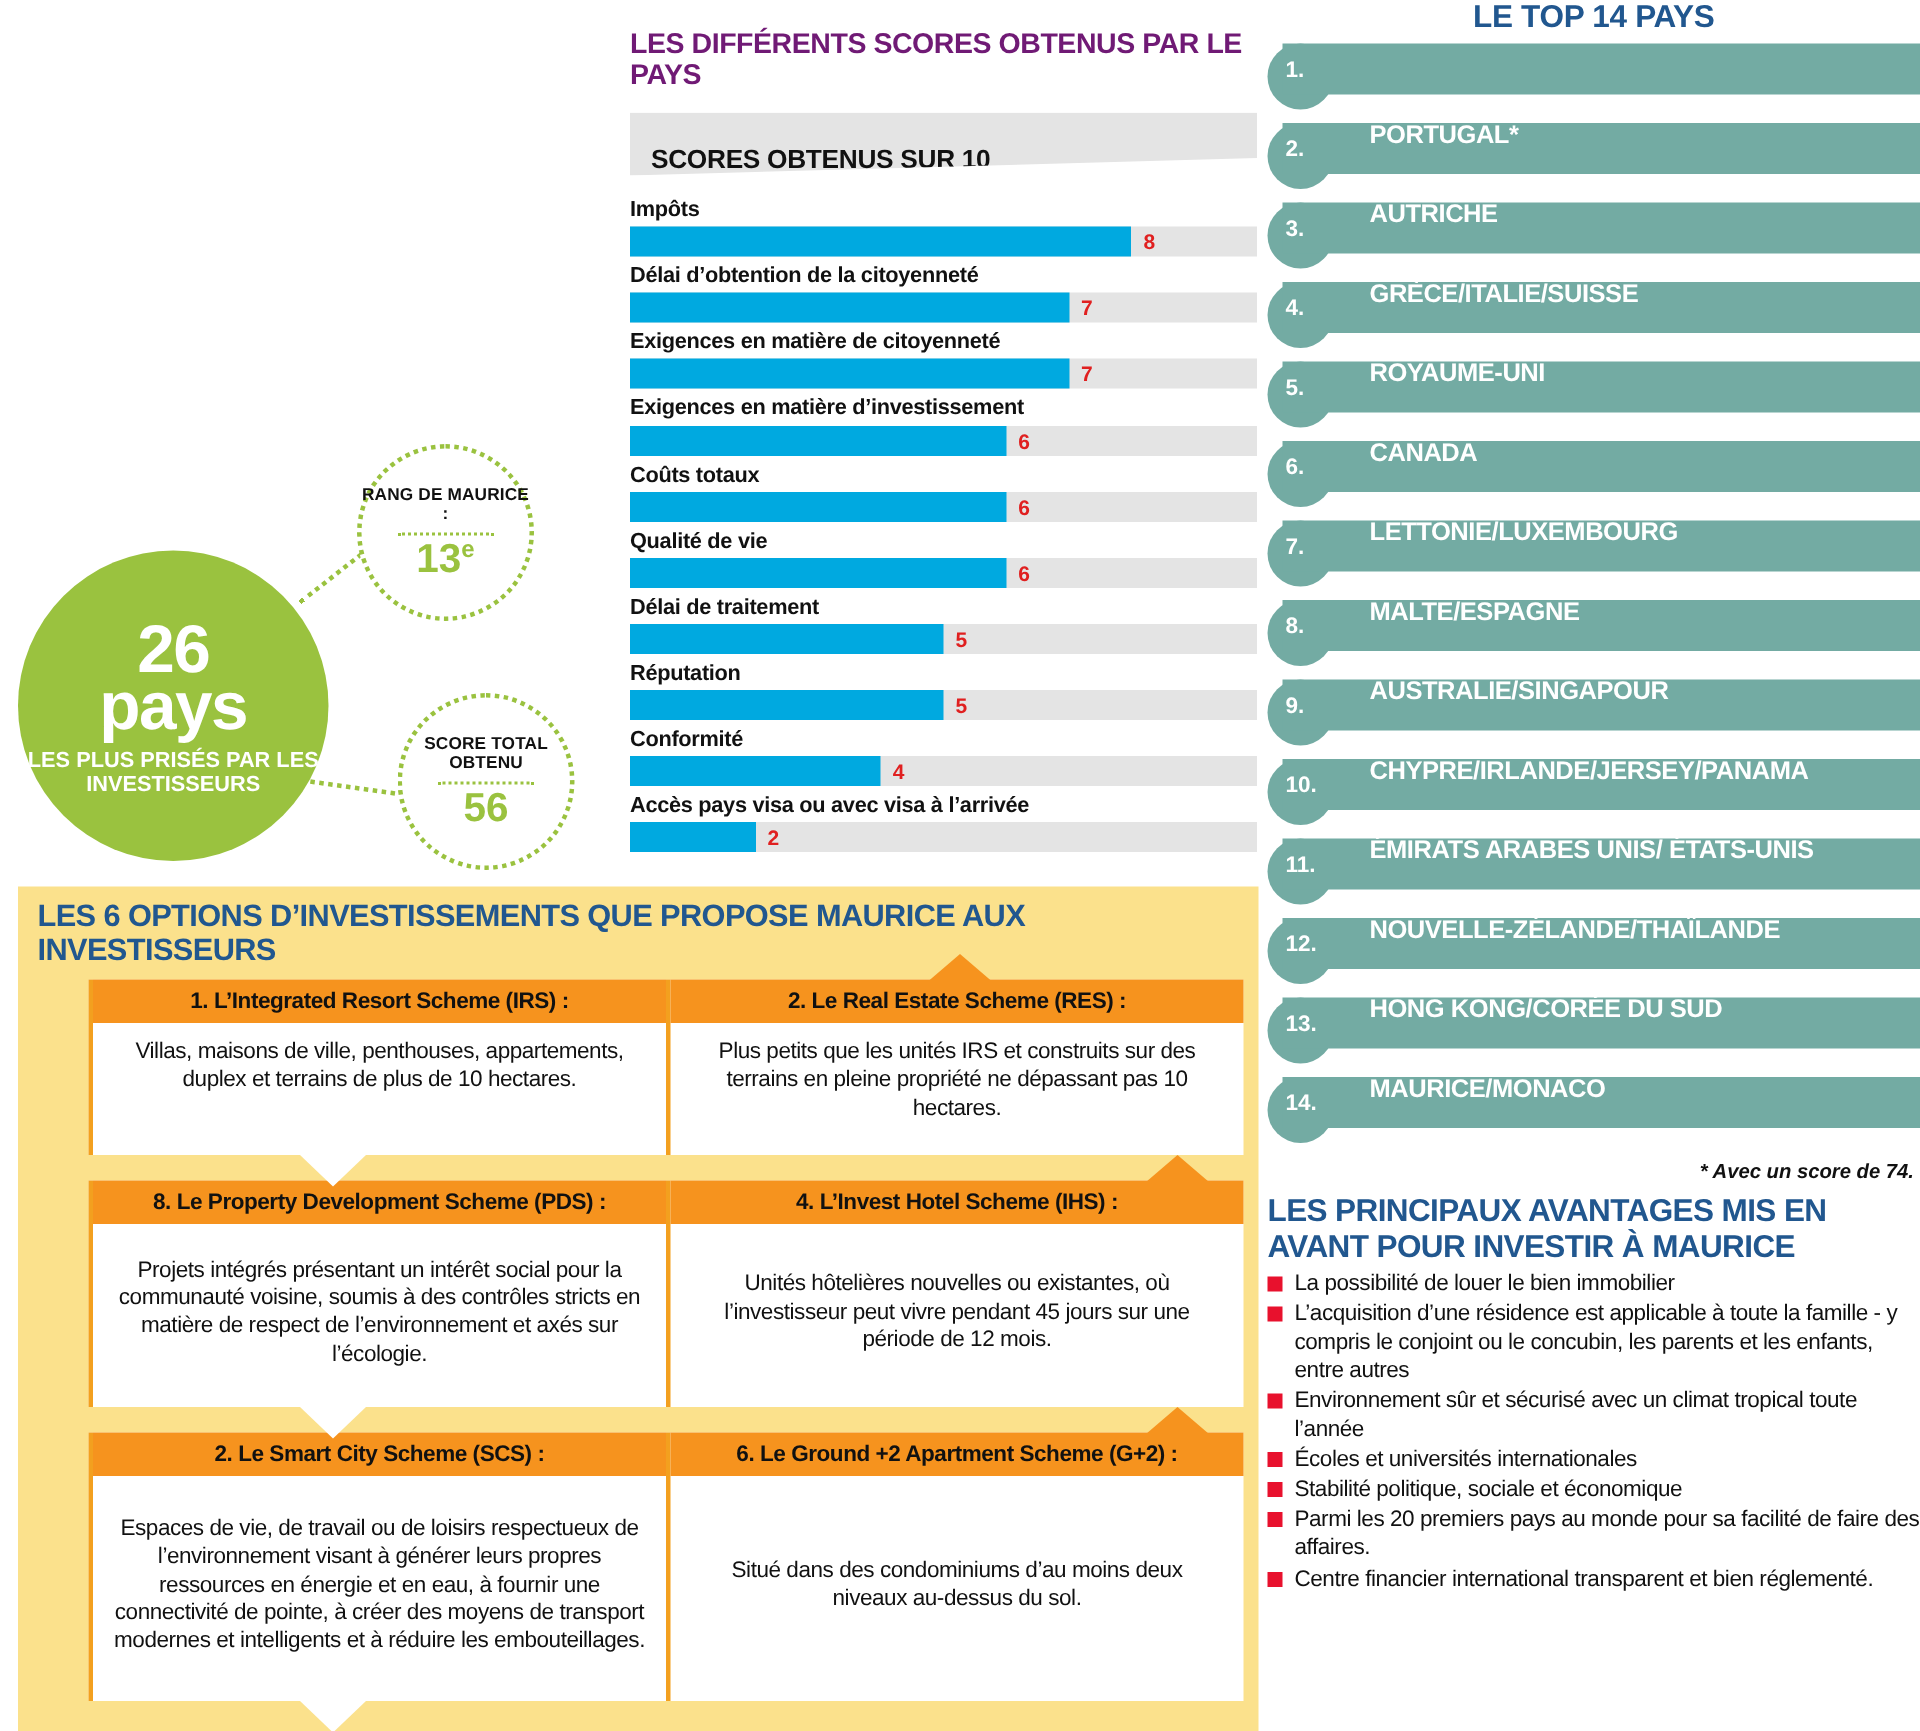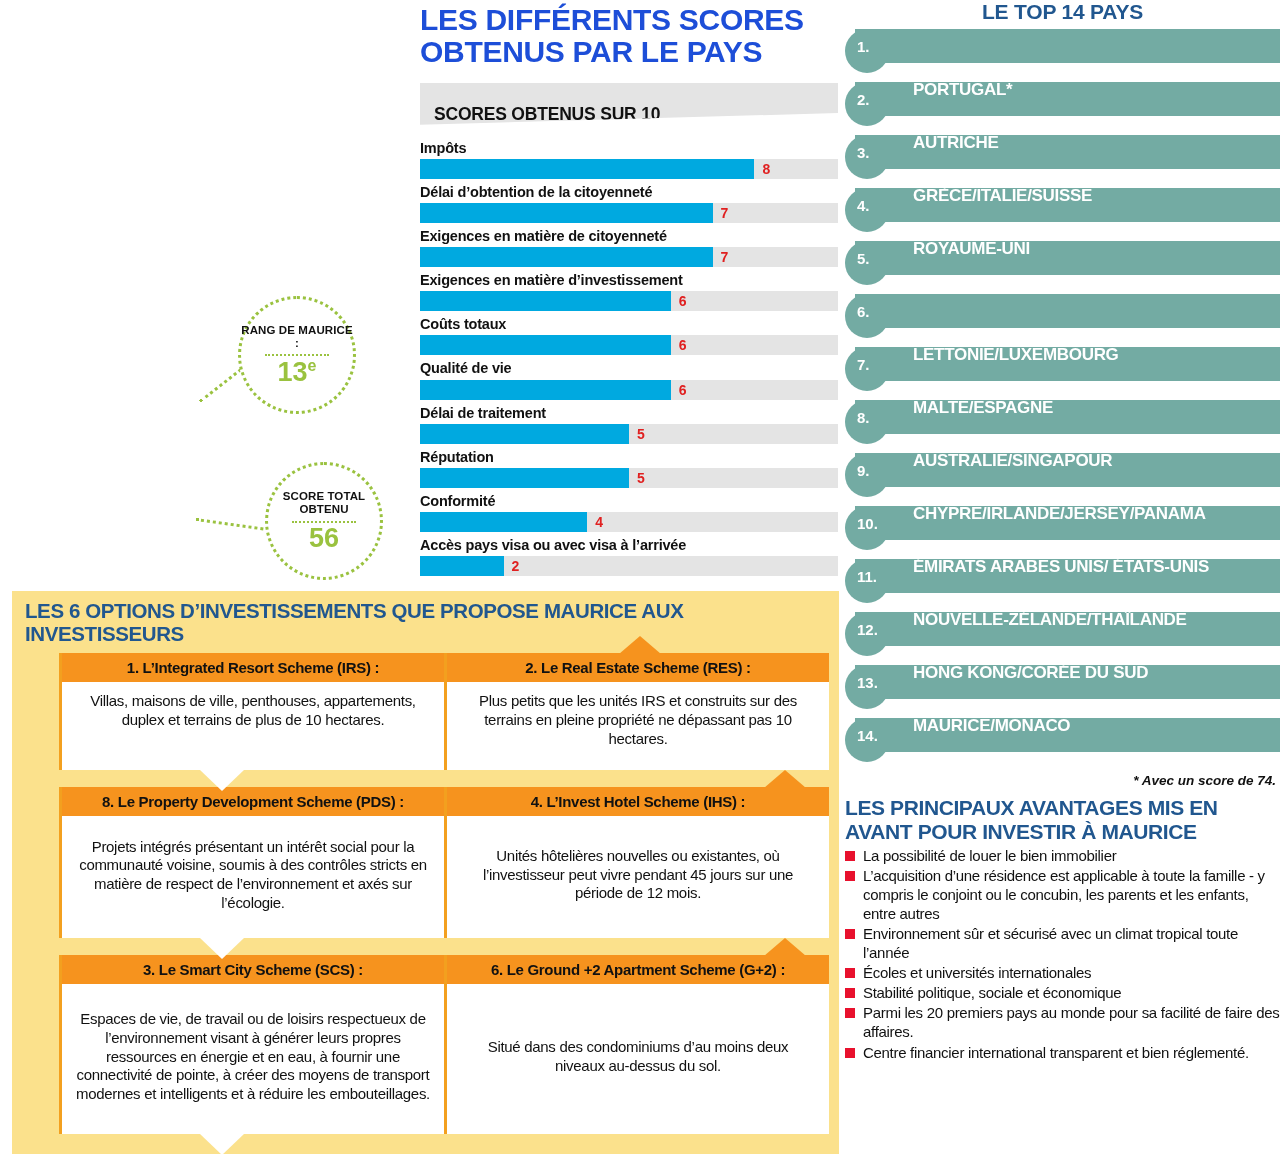--- a/index.html
+++ b/index.html
@@ -43,22 +43,22 @@
   .dc-value { font-size: 27px; font-weight: 700; color: #9AC23F; line-height: 1; }
   .dc-value sup { font-size: 16px; vertical-align: super; }
 
   .connector { position: absolute; height: 0; border-top: 3px dotted #9AC23F; }
   .conn-1 { left: 200px; top: 400px; width: 52px; transform: rotate(-38deg); transform-origin: left center; }
   .conn-2 { left: 196px; top: 518px; width: 80px; transform: rotate(8deg); transform-origin: left center; }
 
   
   .mid-col { position: absolute; left: 420px; top: 0; width: 418px; }
   .mid-title {
-    color: #1d4ed8; font-size: 30px; font-weight: 700;
-    line-height: 1.08; letter-spacing: -0.3px; padding-top: 4px;
+    color: #701a75; font-size: 19px; font-weight: 700;
+    line-height: 1.08; letter-spacing: -0.3px; padding-top: 20px;
   }
   .banner {
     position: relative; margin-top: 14px; height: 42px;
     background: #E4E4E4;
     clip-path: polygon(0 0, 100% 0, 100% 72%, 0 100%);
     display: flex; align-items: flex-end;
   }
   .banner span {
     padding-left: 14px; font-size: 17.5px; font-weight: 700;
     color: #111; letter-spacing: -0.2px;
@@ -171,20 +171,25 @@
 </head>
 <body>
 
 <div class="page">
 
   <div class="left-col">
 
     <div class="connector conn-1"></div>
     <div class="connector conn-2"></div>
 
+    <div class="big-circle">
+      <div class="bc-26">26</div>
+      <div class="bc-pays">pays</div>
+      <div class="bc-sub">LES PLUS PRISÉS PAR LES INVESTISSEURS</div>
+    </div>
 
     <div class="dot-circle dc-rang">
       <div class="dc-label">RANG DE MAURICE :</div>
       <div class="dc-rule"></div>
       <div class="dc-value"><span>13</span><sup>e</sup></div>
     </div>
 
     <div class="dot-circle dc-score">
       <div class="dc-label">SCORE TOTAL OBTENU</div>
       <div class="dc-rule"></div>
@@ -295,20 +300,21 @@
         <div class="rank-row">
           <div class="rank-bump"></div>
           <div class="rank-bar"></div>
           <div class="rank-num">4.</div>
           <div class="rank-name">ROYAUME-UNI</div>
         </div>
         <div class="rank-row">
           <div class="rank-bump"></div>
           <div class="rank-bar"></div>
           <div class="rank-num">5.</div>
+          <div class="rank-name">CANADA</div>
         </div>
         <div class="rank-row">
           <div class="rank-bump"></div>
           <div class="rank-bar"></div>
           <div class="rank-num">6.</div>
           <div class="rank-name">LETTONIE/LUXEMBOURG</div>
         </div>
         <div class="rank-row">
           <div class="rank-bump"></div>
           <div class="rank-bar"></div>
@@ -393,21 +399,21 @@
             <div class="arrow-down-white" style="left: 36%;"></div>
           </div>
           <div class="opt-card h2 right">
             <div class="opt-head">4. L’Invest Hotel Scheme (IHS) :</div>
             <div class="opt-body">Unités hôtelières nouvelles ou existantes, où l’investisseur peut vivre pendant 45 jours sur une période de 12 mois.</div>
             <div class="arrow-up-orange" style="right: 6%;"></div>
           </div>
         </div>
         <div class="opt-pair">
           <div class="opt-card h3">
-            <div class="opt-head">3. Le Smart City Scheme (SCS) :</div>
+            <div class="opt-head">2. Le Smart City Scheme (SCS) :</div>
             <div class="opt-body">Espaces de vie, de travail ou de loisirs respectueux de l’environnement visant à générer leurs propres ressources en énergie et en eau, à fournir une connectivité de pointe, à créer des moyens de transport modernes et intelligents et à réduire les embouteillages.</div>
             <div class="arrow-down-white" style="left: 36%;"></div>
           </div>
           <div class="opt-card h3 right">
             <div class="opt-head">6. Le Ground +2 Apartment Scheme (G+2) :</div>
             <div class="opt-body">Situé dans des condominiums d’au moins deux niveaux au-dessus du sol.</div>
             <div class="arrow-up-orange" style="right: 6%;"></div>
           </div>
         </div>
       </div>

